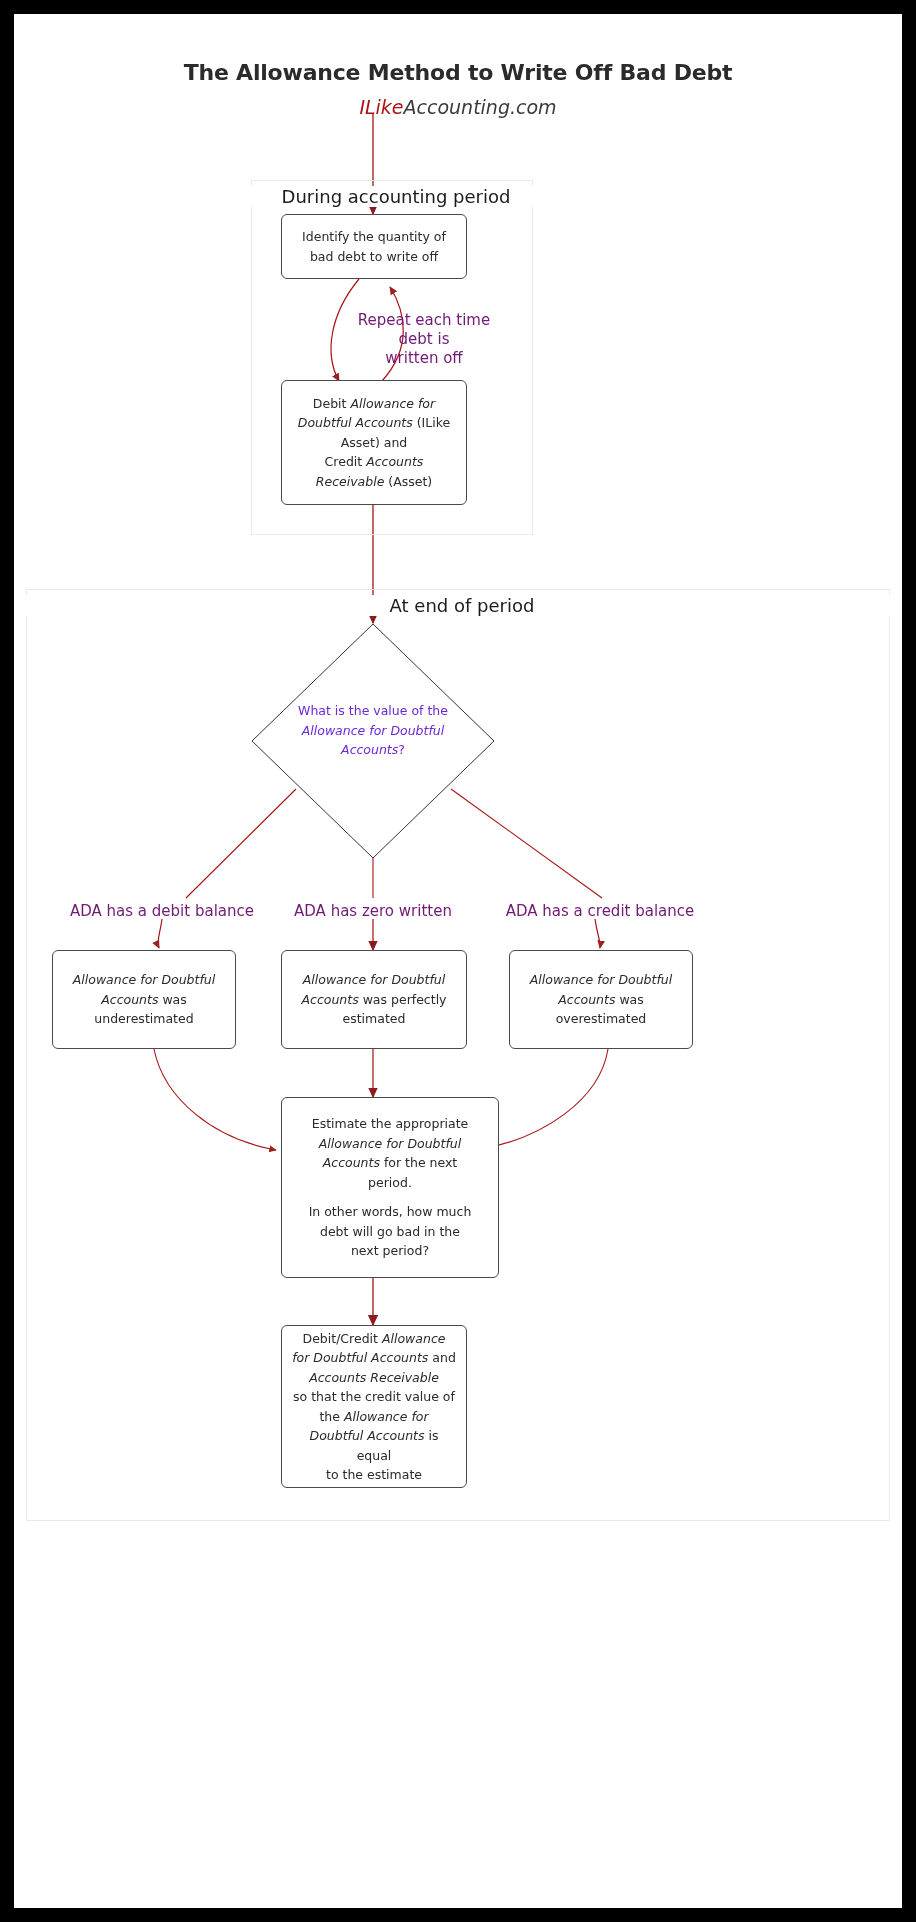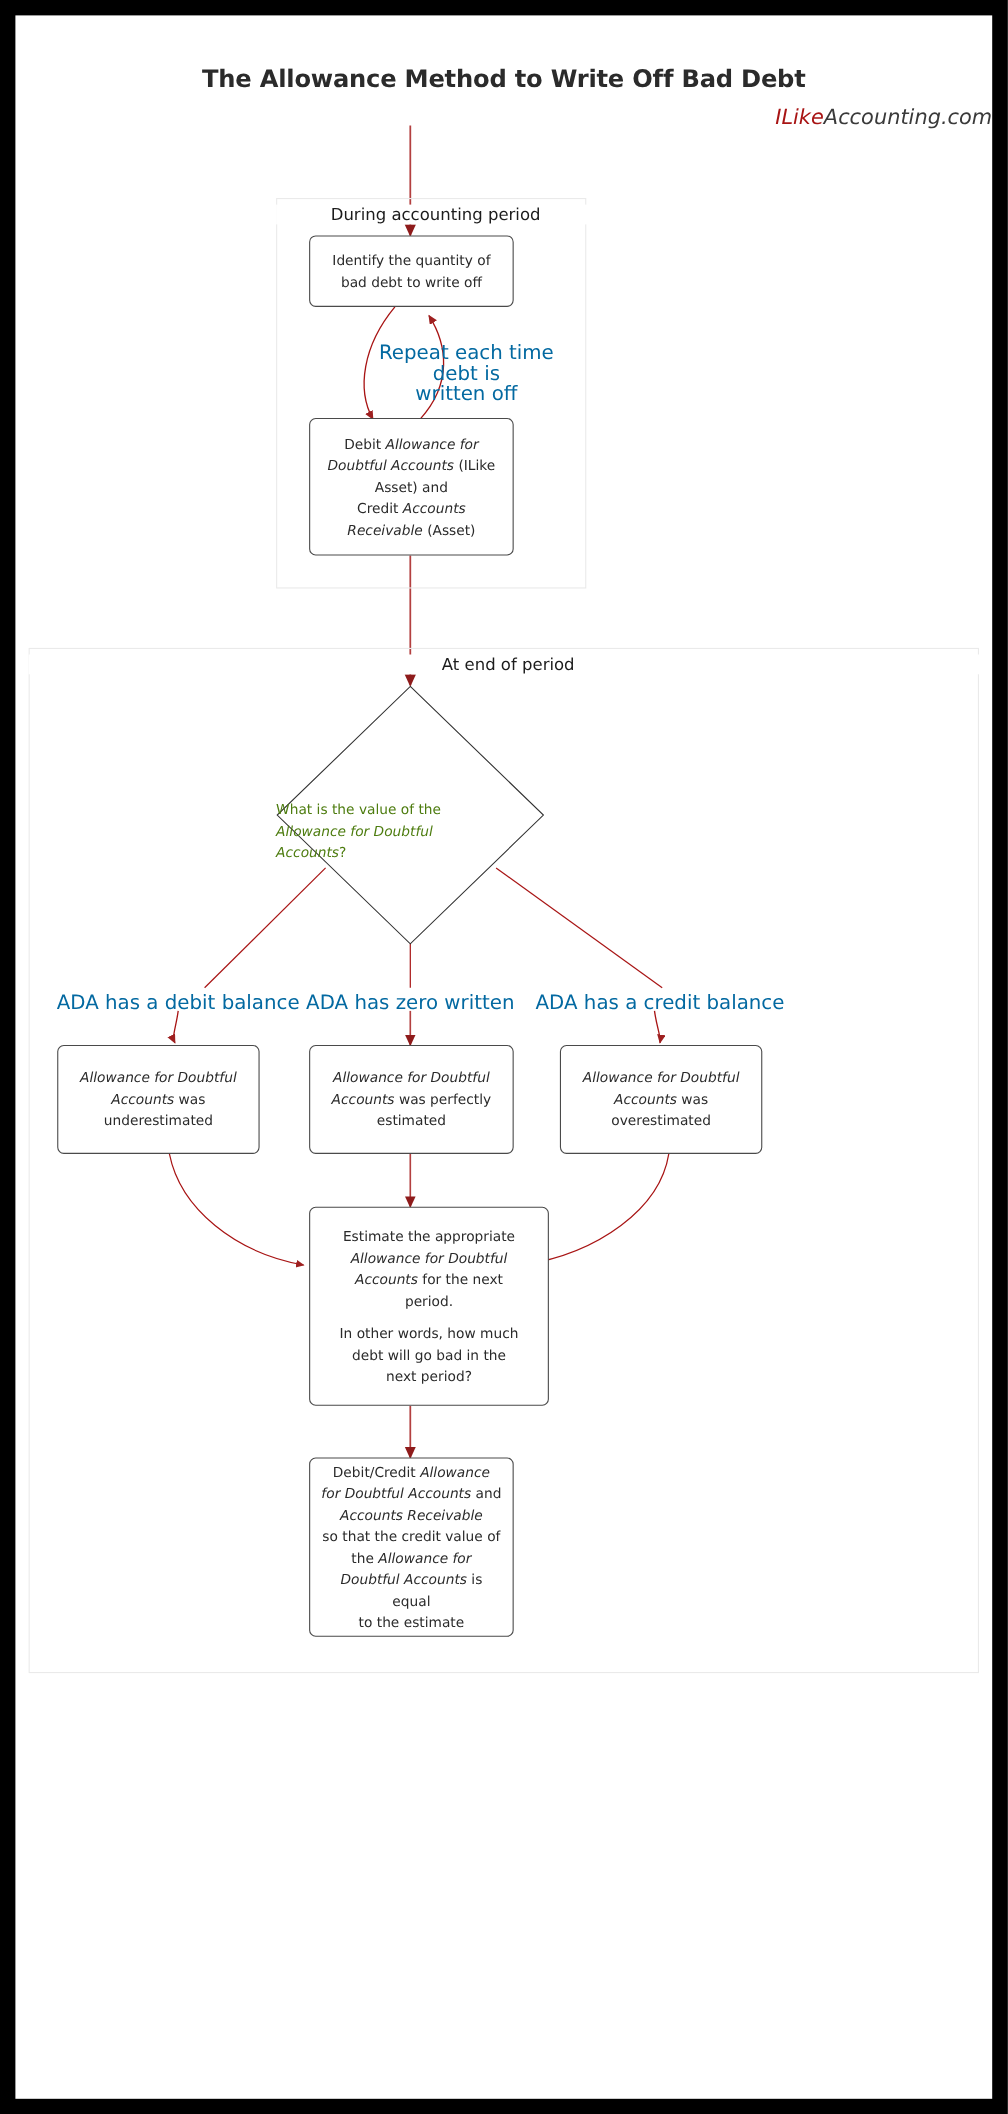--- a/index.html
+++ b/index.html
@@ -30,37 +30,37 @@
     font-size: 22px;
     font-weight: bold;
     color: #2b2b2b;
     letter-spacing: -0.2px;
   }
   .subtitle {
     position: absolute;
     left: 0;
     top: 82px;
     width: 888px;
-    text-align: right;
+    text-align: center;
     font-size: 19px;
     font-style: italic;
     color: #3a3a3a;
   }
   .subtitle .brandred { color: #a81414; }
 
   
   .cluster {
     position: absolute;
     border: 1px solid #eaeaea;
     background: transparent;
     box-sizing: border-box;
   }
   .cluster-label {
     position: absolute;
-    font-size: 15px;
+    font-size: 18px;
     color: #1c1c1c;
     text-align: center;
     white-space: nowrap;
     background: #ffffff;
     padding: 0 4px;
   }
 
   
   .node {
     position: absolute;
@@ -84,33 +84,32 @@
     position: absolute;
   }
   .diamond-shape {
     position: absolute;
     left: 0; top: 0;
   }
   .diamond-text {
     position: absolute;
     left: 0;
     width: 100%;
-    text-align: left;
+    text-align: center;
     font-size: 12.5px;
     line-height: 19.5px;
-    color: #4d7c0f;
-    margin-top: 25px;
+    color: #6d28d9;
   }
 
   
   .edge-label {
     position: absolute;
-    font-size: 18px;
+    font-size: 15px;
     line-height: 19px;
-    color: #0369a1;
+    color: #701a75;
     text-align: center;
     white-space: nowrap;
   }
   .edge-label.wrapped { white-space: normal; }
 
   svg.edges {
     position: absolute;
     left: 0; top: 0;
     width: 888px;
     height: 1894px;

